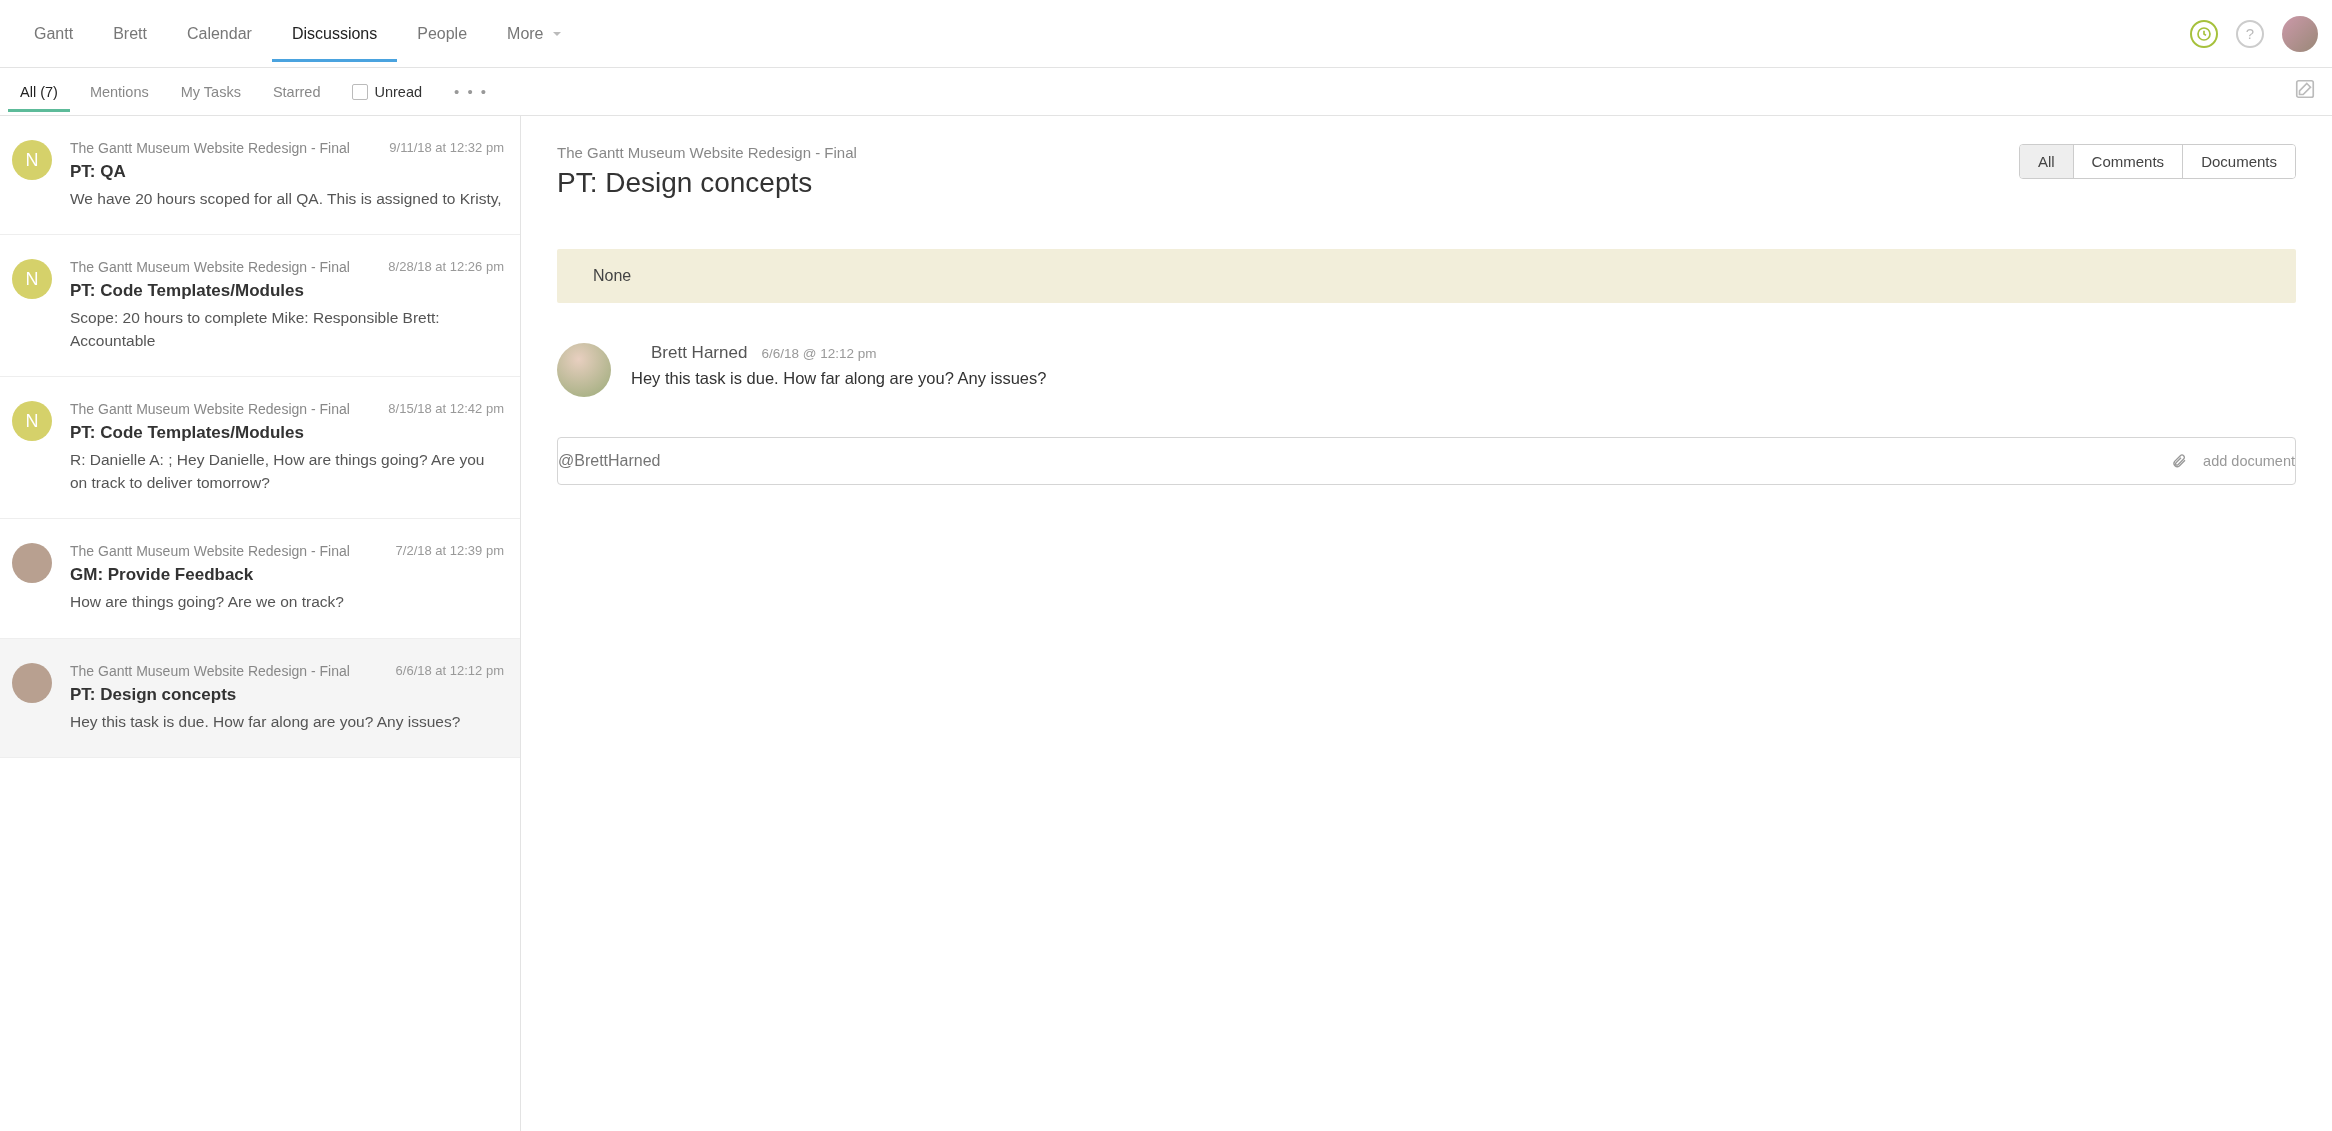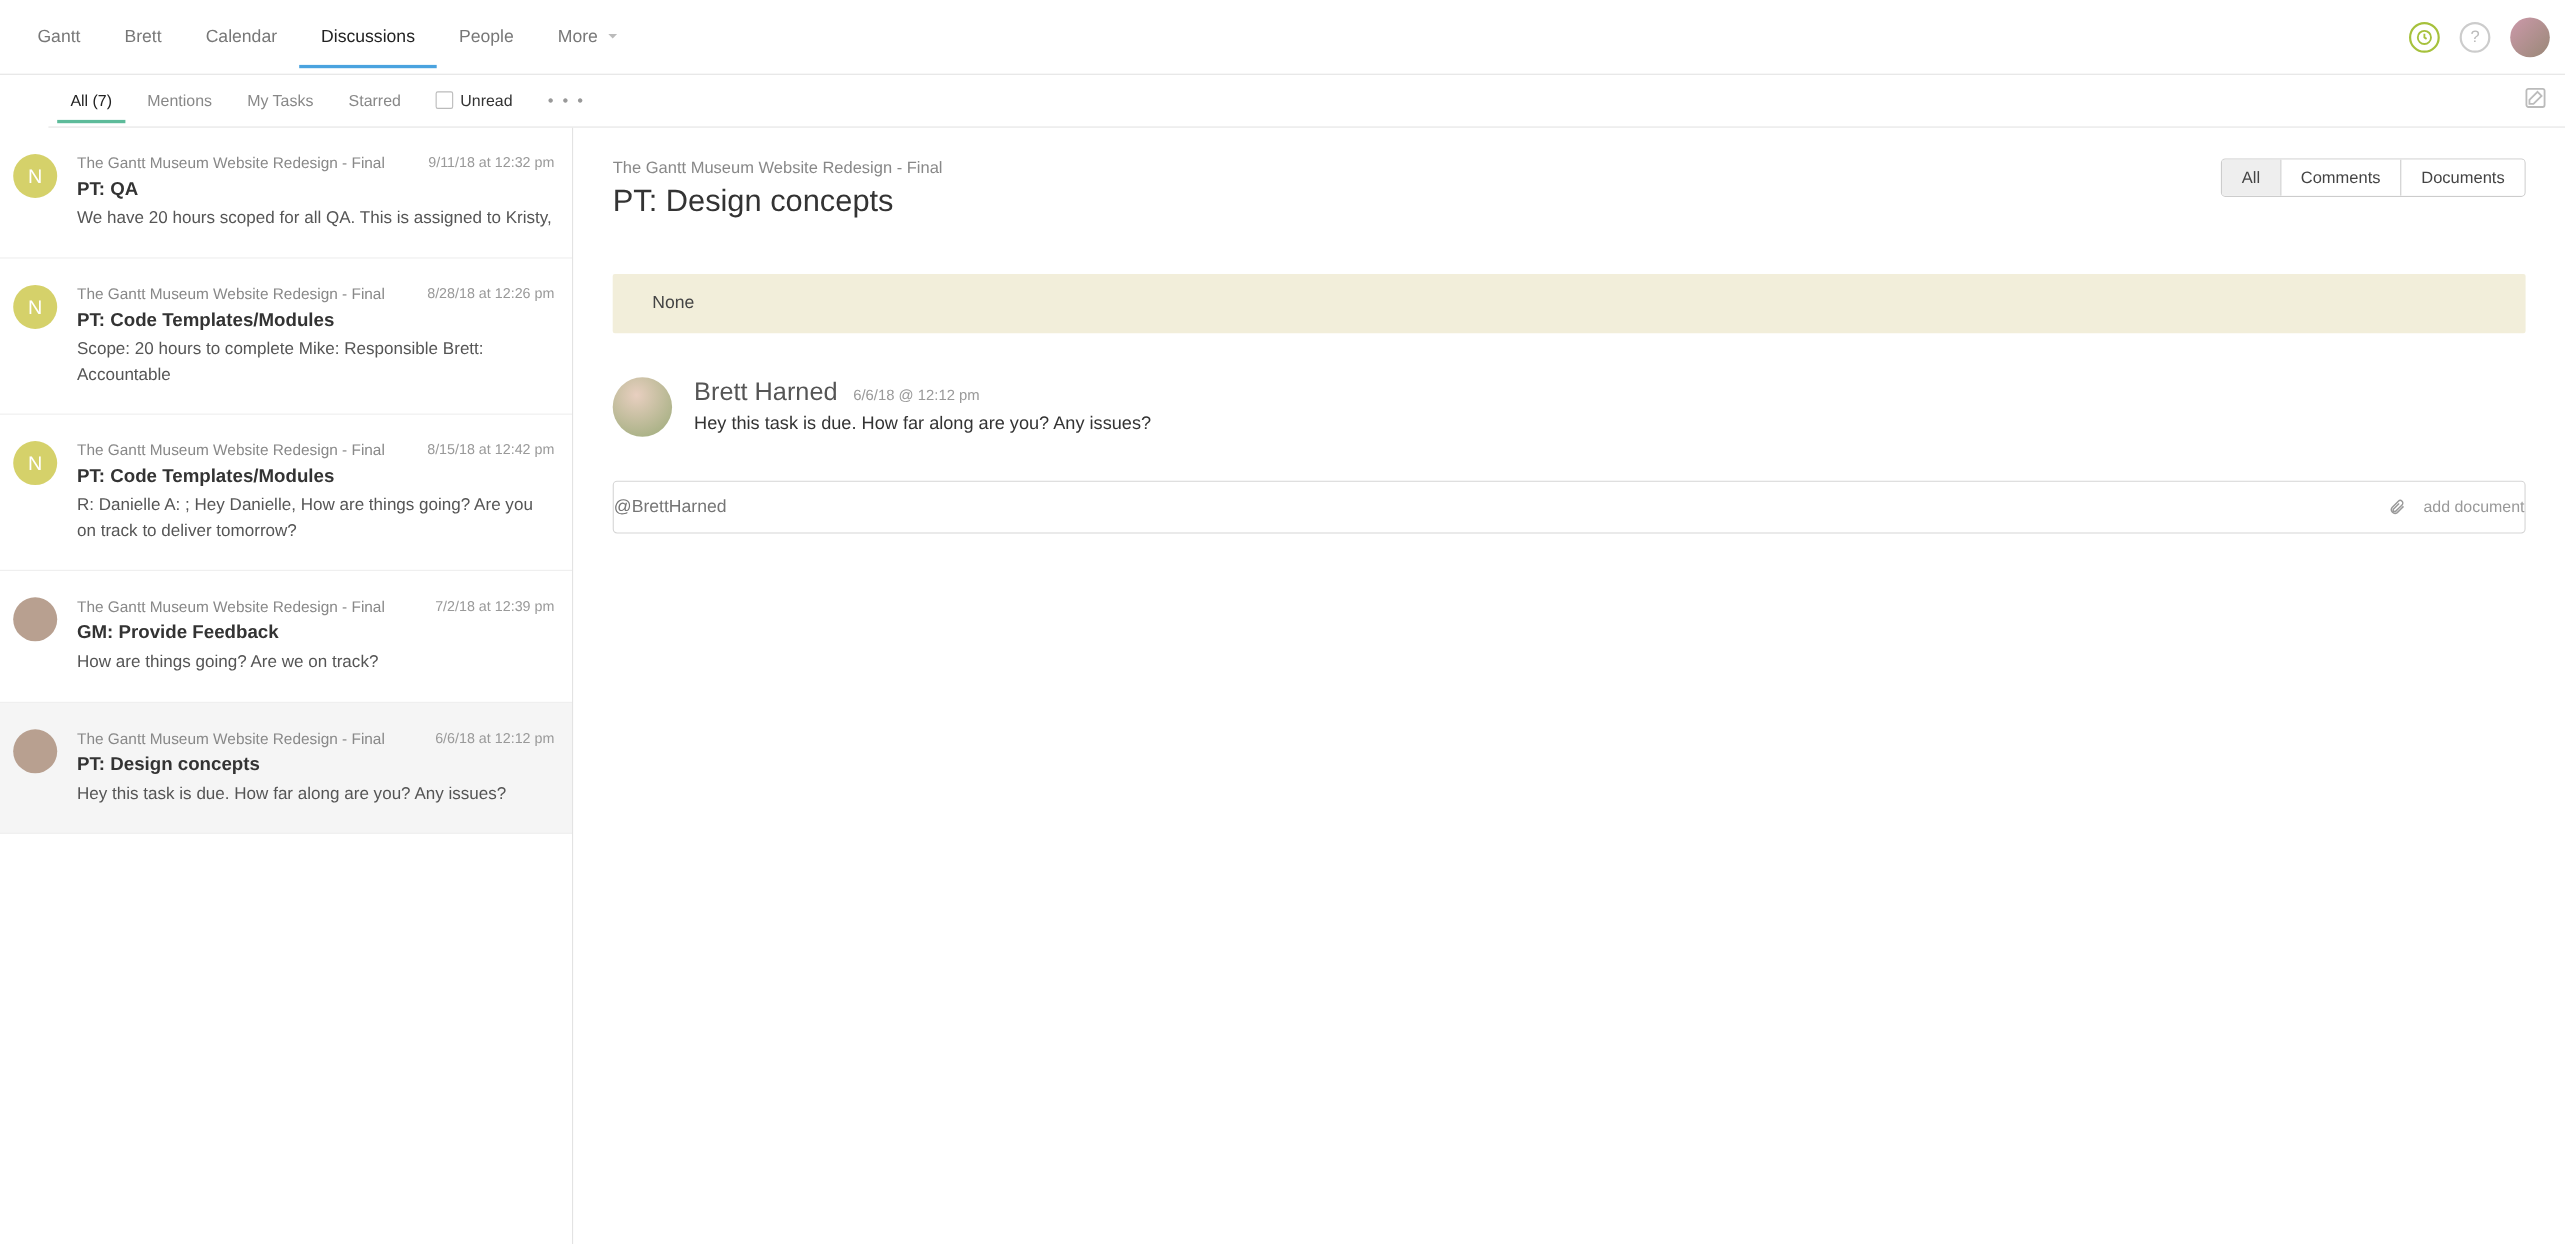--- a/index.html
+++ b/index.html
@@ -8,21 +8,21 @@
   .topnav-tabs { display: flex; gap: 0; }
   .topnav-tab { padding: 18px 20px; color: #777; cursor: pointer; position: relative; font-size: 16px; }
   .topnav-tab.active { color: #222; font-weight: 500; }
   .topnav-tab.active::after { content:""; position:absolute; left:0; right:0; bottom:-1px; height:3px; background:#4aa3df; }
   .topnav-more svg { margin-left:4px; vertical-align:middle; }
   .topnav-right { margin-left:auto; display:flex; align-items:center; gap:18px; }
   .icon-btn { width:28px; height:28px; border-radius:50%; display:flex; align-items:center; justify-content:center; cursor:pointer; }
   .icon-clock { border:2px solid #a6c13c; color:#a6c13c; }
   .icon-help { border:2px solid #ccc; color:#bbb; font-size:15px; }
   .avatar-img { width:36px; height:36px; border-radius:50%; background:linear-gradient(135deg,#c9a,#987); display:inline-block; }
-  .subnav { display:flex; align-items:center; height:48px; border-bottom:1px solid #e3e3e3; padding:0 4px; position:relative;margin-left:44px; }
+  .subnav { display:flex; align-items:center; height:48px; border-bottom:1px solid #e3e3e3; padding:0 4px; position:relative; }
   .subnav-tab { padding:12px 16px; color:#888; cursor:pointer; font-size:14.5px; position:relative; }
   .subnav-tab.active { color:#222; }
   .subnav-tab.active::after { content:""; position:absolute; left:4px; right:4px; bottom:0; height:3px; background:#5dbb9a; }
   .checkbox { width:16px; height:16px; border:1px solid #bbb; border-radius:2px; display:inline-block; vertical-align:-3px; margin-right:6px; }
   .dots { padding:0 16px; color:#999; cursor:pointer; letter-spacing:2px; }
   .compose-btn { position:absolute; right:16px; top:10px; color:#bbb; cursor:pointer; }
   .content { display:flex; height:calc(100vh - 104px); }
   .thread-list { width:521px; border-right:1px solid #e3e3e3; overflow-y:auto; }
   .thread { padding:24px 16px 24px 70px; border-bottom:1px solid #eee; position:relative; cursor:pointer; }
   .thread.selected { background:#f5f5f5; }
@@ -37,21 +37,21 @@
   .detail-header { display:flex; align-items:flex-start; justify-content:space-between; }
   .detail-project { color:#888; font-size:15px; }
   .detail-title { font-size:28px; color:#333; margin-top:6px; }
   .pill-group { display:flex; border:1px solid #ccc; border-radius:4px; overflow:hidden; }
   .pill { padding:8px 18px; font-size:15px; color:#444; cursor:pointer; border-left:1px solid #ccc; background:#fff; }
   .pill:first-child { border-left:none; }
   .pill.active { background:#eee; }
   .none-bar { background:#f2eeda; padding:18px 36px; margin-top:50px; margin-bottom:40px; font-size:16px; color:#444; border-radius:2px; }
   .comment { display:flex; gap:20px; margin-bottom:40px; }
   .comment-avatar { width:54px; height:54px; border-radius:50%; background:radial-gradient(circle at 40% 30%,#e8cfc0,#9a7); flex-shrink:0; }
-  .comment-author { color:#555; font-size:23px; }
+  .comment-author { color:#555; font-size:17px;margin-left:20px; }
   .comment-meta { color:#999; font-size:13.5px; margin-left:10px; }
   .comment-body { margin-top:6px; font-size:16.5px; color:#333; }
   .reply-box { border:1px solid #d5d5d5; border-radius:4px; padding:14px 0; display:flex; align-items:center; min-height:48px; }
   .reply-input { flex:1; border:none; outline:none; font-size:16px; color:#888; background:transparent; }
   .add-doc { color:#999; font-size:14.5px; display:flex; align-items:center; gap:16px; cursor:pointer; }
 </style>
 </head>
 <body>
 
 <div class="topnav">

